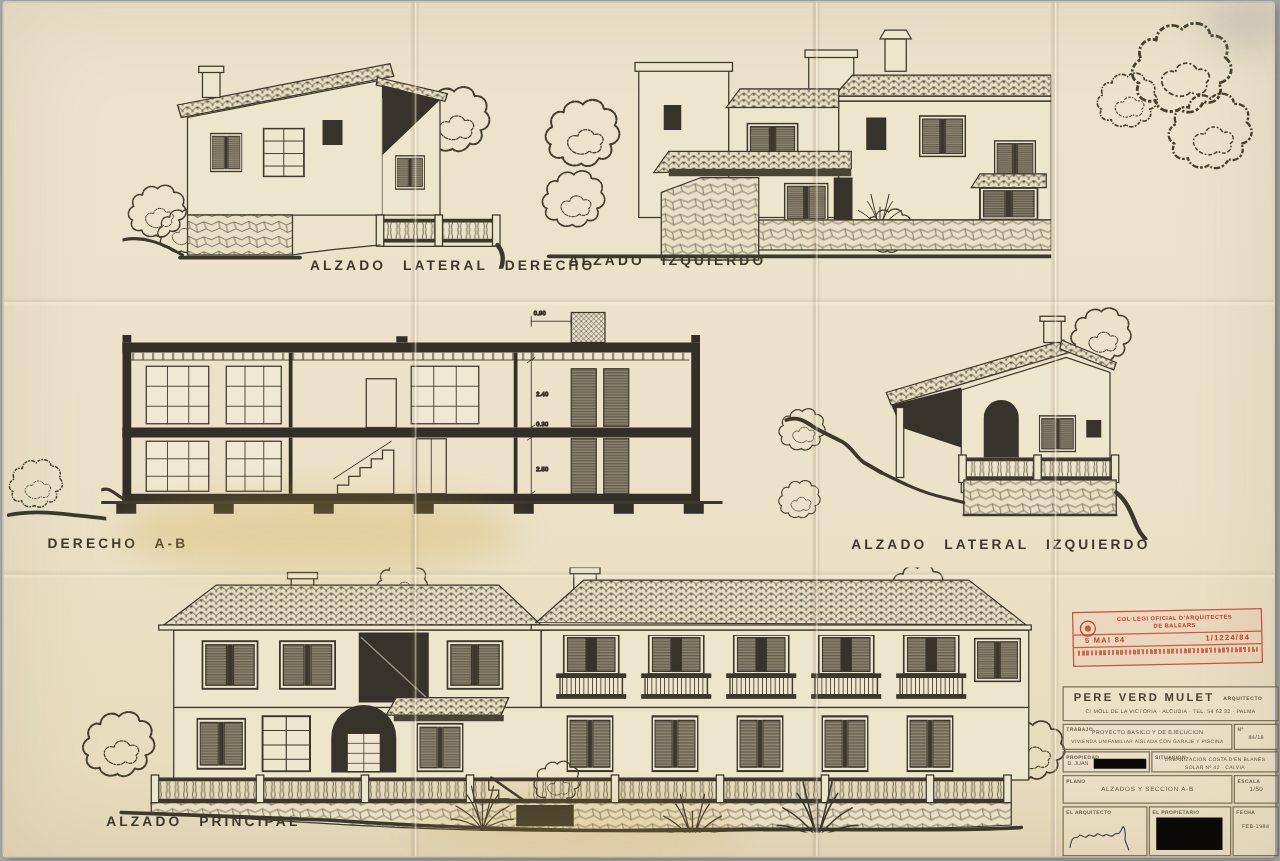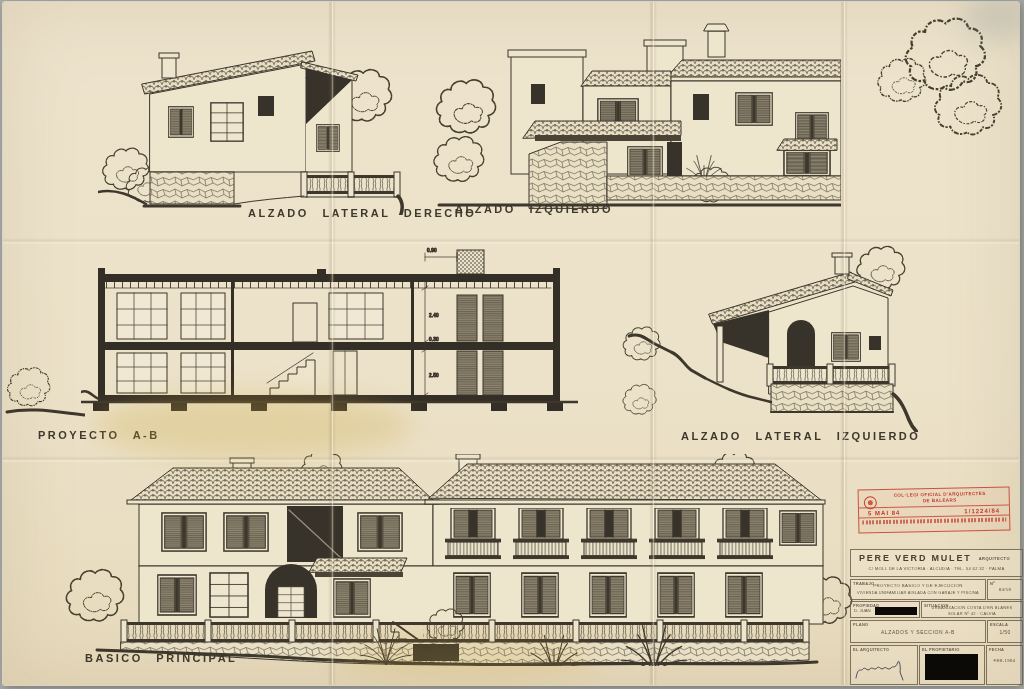--- a/index.html
+++ b/index.html
@@ -328,23 +328,23 @@
   </svg>
 
   <svg class="dwg" style="left:868px;top:6px" width="145" height="140" viewBox="0 0 145 140">
     <use href="#bush" x="30" y="0" width="86" height="86"></use>
     <use href="#bush" x="60" y="58" width="72" height="72"></use>
     <use href="#bush" x="4" y="44" width="52" height="52"></use>
   </svg>
 
   <div class="lbl" style="left:245px;top:205px">ALZADO LATERAL DERECHO</div>
   <div class="lbl" style="left:452px;top:201px">ALZADO IZQUIERDO</div>
-  <div class="lbl" style="left:35px;top:427px">PROYECTO A-B</div>
+  <div class="lbl" style="left:35px;top:427px">DERECHO A-B</div>
   <div class="lbl" style="left:678px;top:428px">ALZADO LATERAL IZQUIERDO</div>
-  <div class="lbl" style="left:82px;top:650px">BASICO PRINCIPAL</div>
+  <div class="lbl" style="left:82px;top:650px">ALZADO PRINCIPAL</div>
 
   <div class="stamp">
     <div class="stamp-emblem"></div>
     <div class="stamp-org">
       <div>COL·LEGI OFICIAL D'ARQUITECTES</div>
       <div>DE BALEARS</div>
     </div>
     <div class="stamp-row">
       <span>5 MAI 84</span>
       <span>1/1224/84</span>

